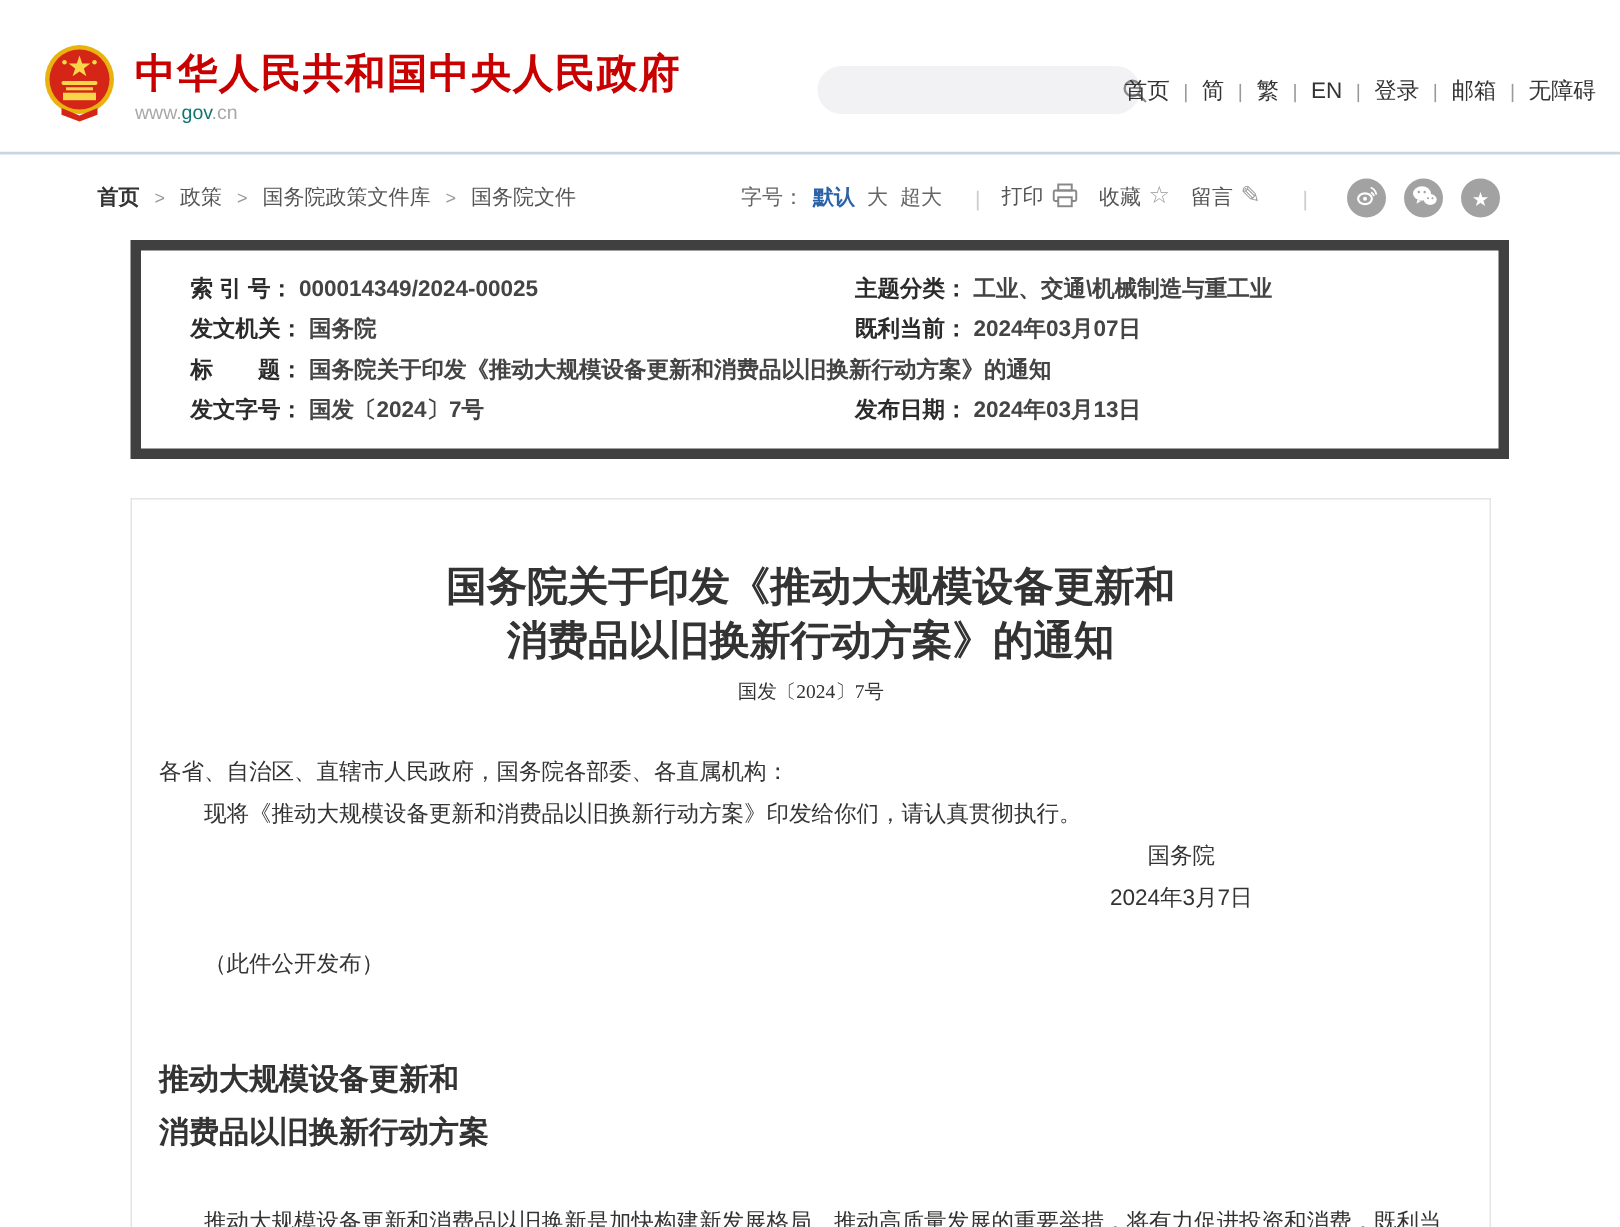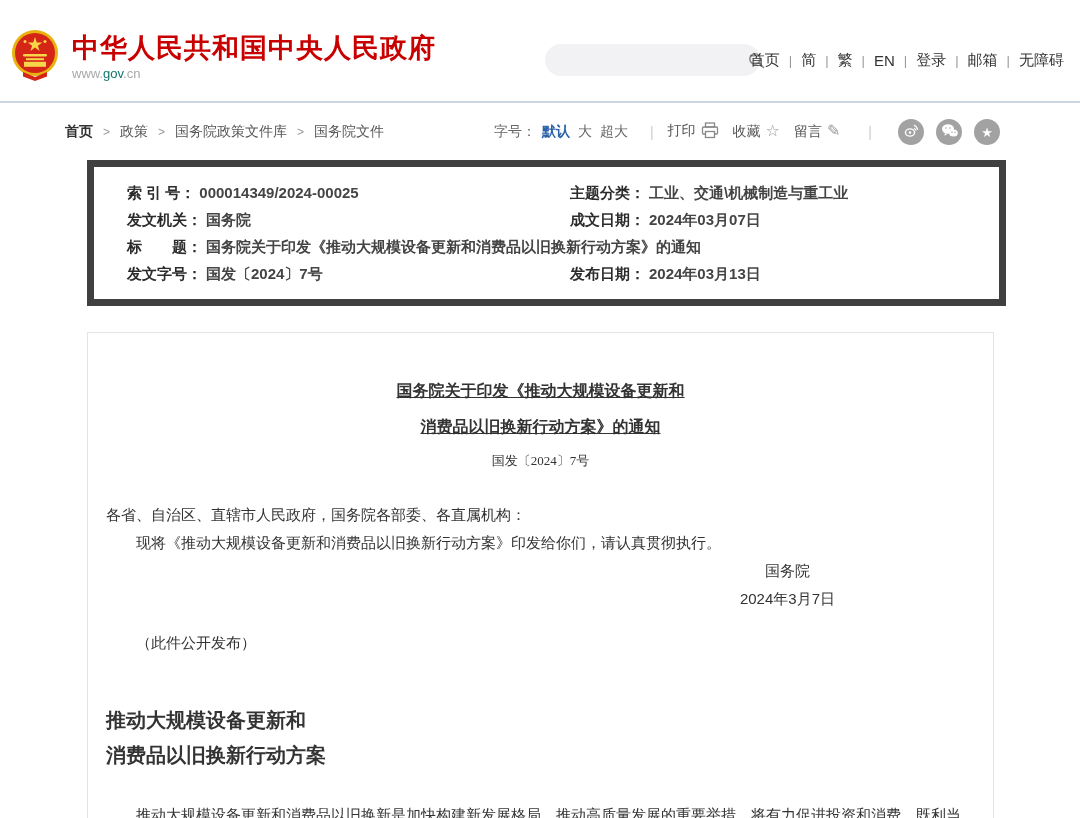--- a/index.html
+++ b/index.html
@@ -3,21 +3,21 @@
 <meta charset="utf-8">
 <style>
   html, body { margin:0; padding:0; overflow:hidden; }
   body {
     width:1080px; height:818px; background:#fff;
     font-family:"Liberation Sans","DejaVu Sans",sans-serif;
     color:#333; position:relative;
   }
   
   .header { height:101px; position:relative; background:#fff; }
-  .logo { position:absolute; left:10px; top:28px; display:flex; align-items:center; }
+  .logo { position:absolute; left:28px; top:28px; display:flex; align-items:center; }
   .logo-text { margin-left:12px; }
   .site-title { font-size:27px; font-weight:bold; color:#c80000; letter-spacing:1px; line-height:30px; }
   .site-url { font-size:13px; color:#a8a8a8; margin-top:3px; }
   .site-url .mid { color:#0f766e; }
   .search-box {
     position:absolute; left:545px; top:44px; width:215px; height:32px;
     background:#f2f2f4; border-radius:16px; display:flex; align-items:center;
   }
   .search-box input {
     flex:1; border:none; outline:none; background:transparent;
@@ -67,21 +67,21 @@
   .meta-cell-full { padding-left:33px; display:flex; }
   .meta-label { font-weight:bold; color:#2b2b2b; white-space:pre; }
   .meta-value { color:#444; margin-left:4px;font-weight:bold; }
 
   
   .doc-box {
     margin:26px auto 0 87px; width:905px; border:1px solid #e4e4e4;
     background:#fff; height:560px; padding-top:40px; box-sizing:content-box;
   }
   .doc-serif { font-family:"Liberation Serif","DejaVu Serif",serif; }
-  .doc-title { text-align:center; font-weight:bold; font-size:16px; line-height:36px; color:#333;text-decoration:underline; }
+  .doc-title { text-align:center; font-weight:bold; font-size:27px; line-height:36px; color:#333; }
   .doc-number { text-align:center; font-size:13px; color:#333; margin-top:7px; }
   .doc-body { padding:0 18px; font-size:15px; color:#333; }
   .salutation { margin-top:31px; line-height:28px; }
   .para-indent { text-indent:2em; line-height:28px; }
   .sig-block { width:max-content; margin-left:auto; margin-right:140px; text-align:center; line-height:28px; }
   .public-note { margin-top:16px; line-height:28px; text-indent:2em; }
   .sub-title { margin-top:46px; text-align:left; font-weight:bold; font-size:20px; line-height:35px; color:#333; }
   .para2 { margin-top:26px; text-indent:2em; line-height:31px; }
 </style>
 </head>
@@ -213,21 +213,21 @@
       <span class="meta-label" data-interactable="false">主题分类：</span>
       <span class="meta-value" data-interactable="false">工业、交通\机械制造与重工业</span>
     </div>
   </div>
   <div class="meta-row" data-interactable="false">
     <div class="meta-cell-l">
       <span class="meta-label" data-interactable="false">发文机关：</span>
       <span class="meta-value" data-interactable="false">国务院</span>
     </div>
     <div class="meta-cell-r">
-      <span class="meta-label" data-interactable="false">成文日期：</span>
+      <span class="meta-label" data-interactable="false">既利当前：</span>
       <span class="meta-value" data-interactable="false">2024年03月07日</span>
     </div>
   </div>
   <div class="meta-row" data-interactable="false">
     <div class="meta-cell-full">
       <span class="meta-label" data-interactable="false">标　　题：</span>
       <span class="meta-value" data-interactable="false">国务院关于印发《推动大规模设备更新和消费品以旧换新行动方案》的通知</span>
     </div>
   </div>
   <div class="meta-row" data-interactable="false">

